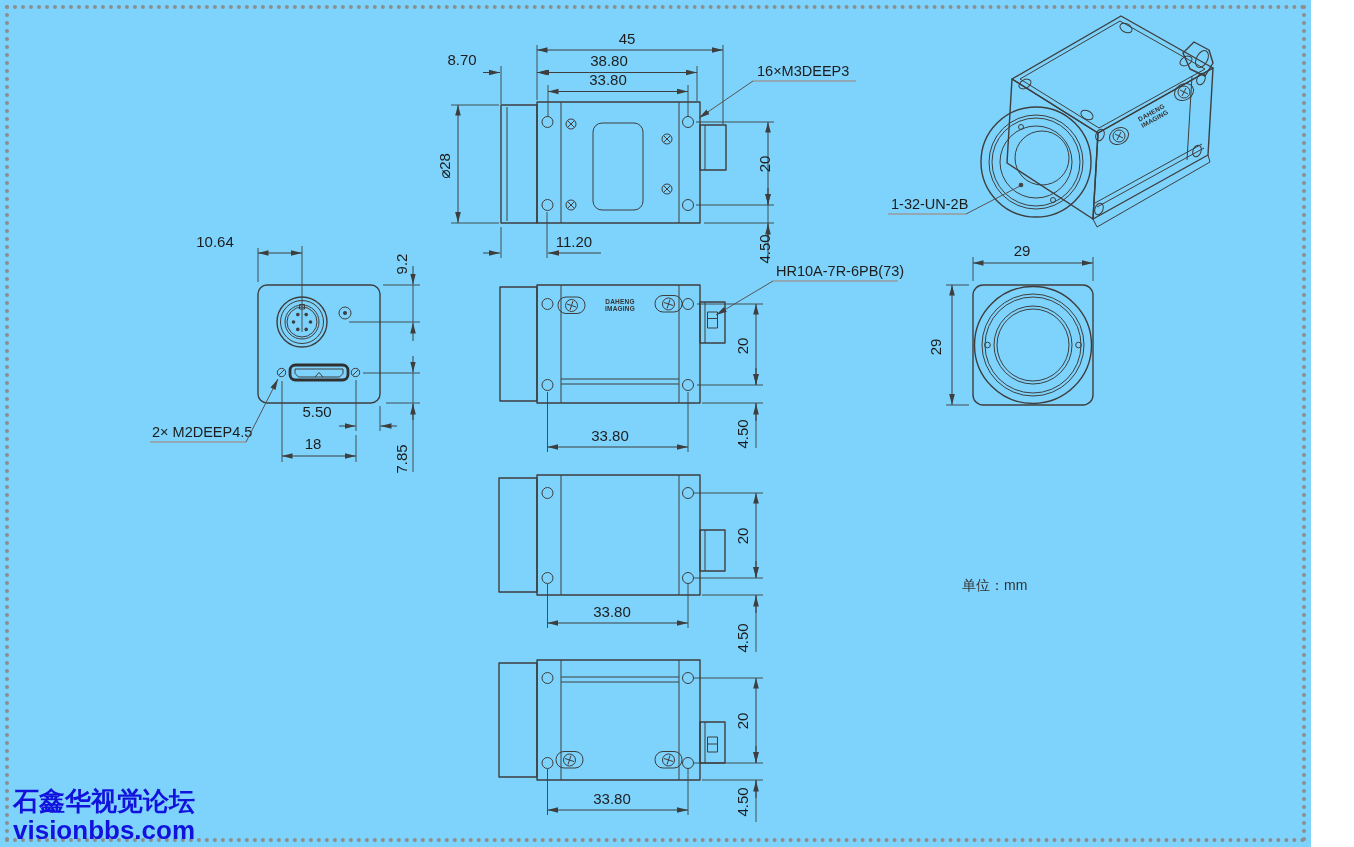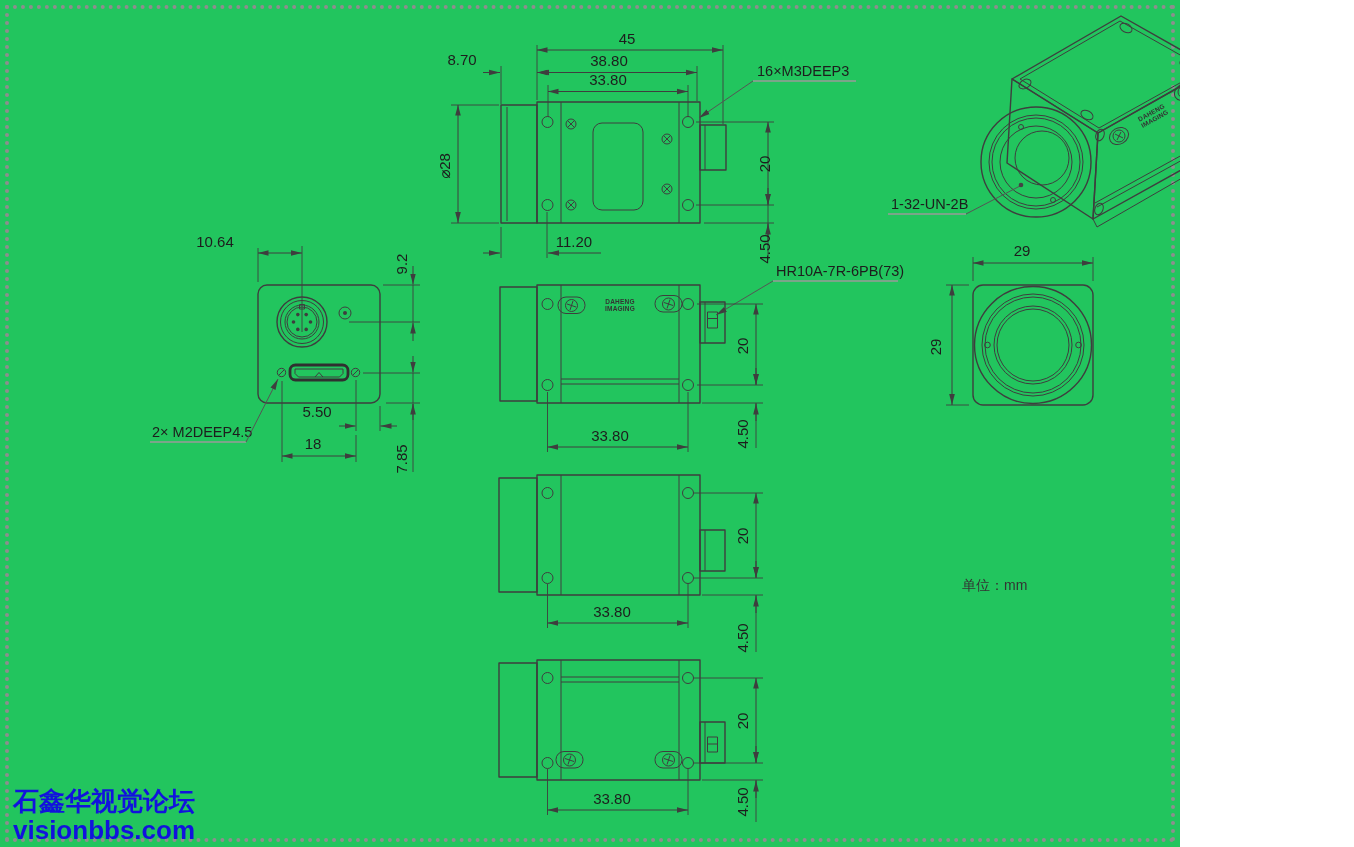--- a/index.html
+++ b/index.html
@@ -1,17 +1,17 @@
 <!DOCTYPE html>
 <html><head>
 <meta charset="utf-8">
 <style>
   html,body{margin:0;padding:0;background:#ffffff;}
-  .canvas{position:relative;width:1180px;height:847px;background:#22c55e;overflow:hidden;
-          font-family:"Liberation Sans",sans-serif;}
+  .canvas{position:relative;width:1302px;height:847px;background:#7dd3fc;overflow:hidden;
+          font-family:"Liberation Sans",sans-serif;padding-left:9px;}
   .dotborder{position:absolute;inset:5px;border:4px dotted #8e8e8e;pointer-events:none;}
   svg{position:absolute;left:0;top:0;}
   .ln{stroke:#3e3e3e;stroke-width:1.4;fill:none;stroke-linejoin:round;}
   .lt{stroke:#3e3e3e;stroke-width:1;fill:none;stroke-linejoin:round;}
   .lb{stroke:#303030;stroke-width:2.8;fill:none;}
   .dim{stroke:#3e3e3e;stroke-width:1;fill:none;}
   .ext{stroke:#3e3e3e;stroke-width:0.9;fill:none;}
   .ldr{stroke:#555555;stroke-width:1;fill:none;}
   .ul{stroke:#9a9a9a;stroke-width:1.7;fill:none;}
   text{font-family:"Liberation Sans","DejaVu Sans",sans-serif;font-size:15px;fill:#1d1d1d;}

